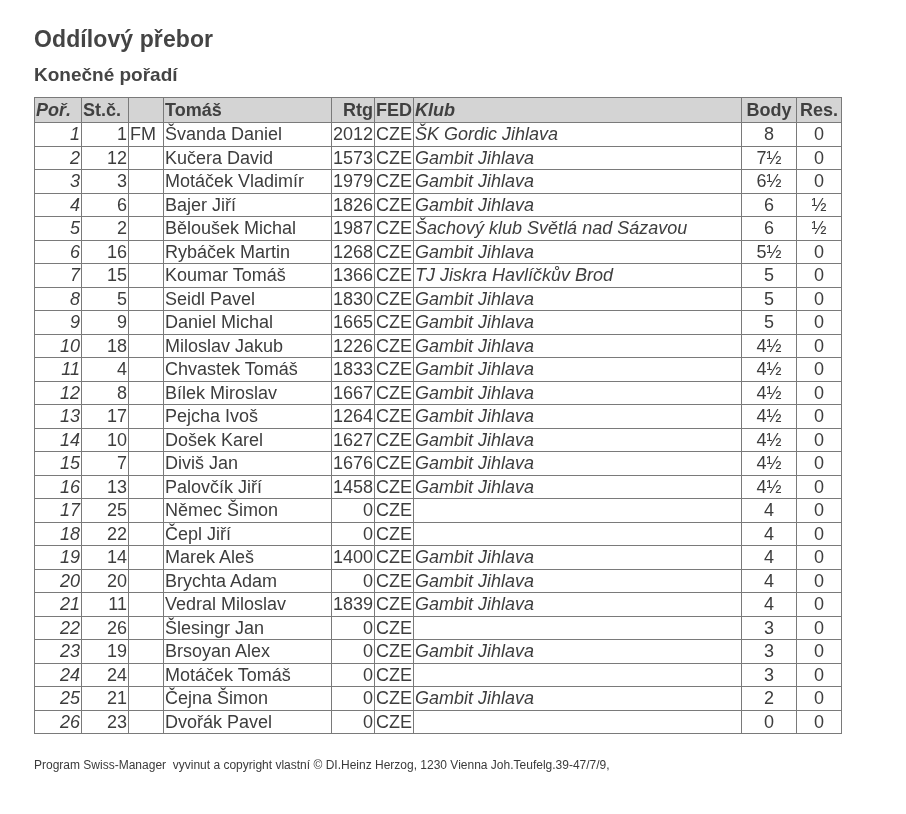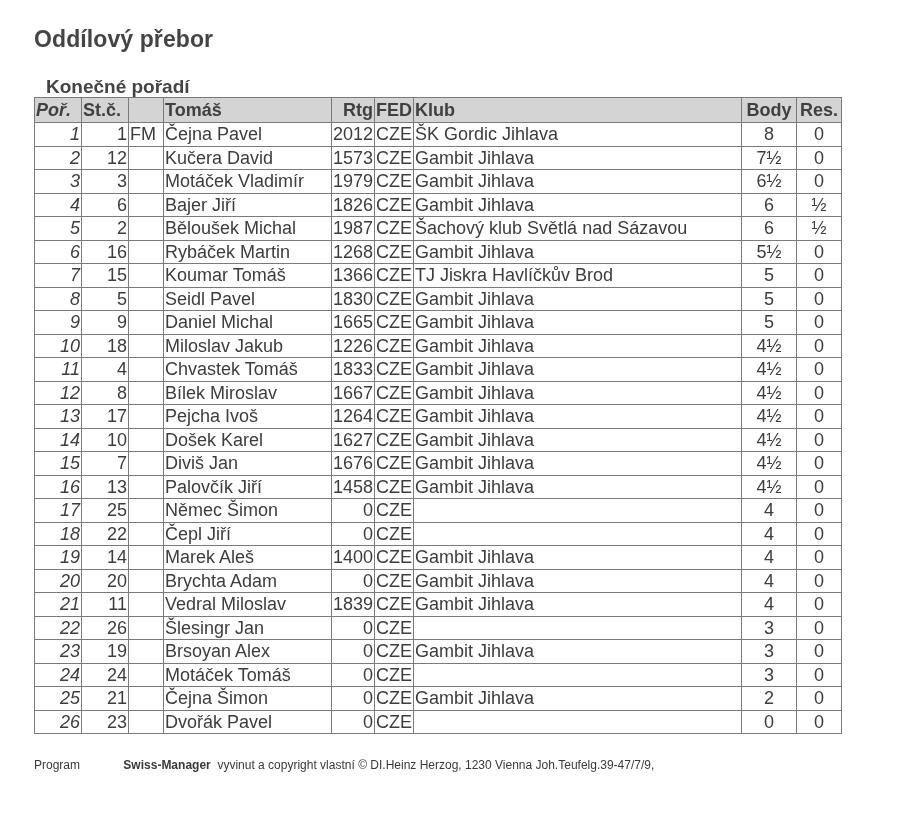--- a/index.html
+++ b/index.html
@@ -25,21 +25,21 @@
       margin: 0;
       letter-spacing: 0.1px;
     }
     .subtitle {
       position: absolute;
       left: 34px;
       top: 64px;
       font-size: 19px;
       font-weight: bold;
       color: #444;
-      margin: 12px;
+      margin: 0;
     }
     table.standings {
       position: absolute;
       left: 34px;
       top: 97px;
       border-collapse: collapse;
       font-size: 18px;
       color: #3d3d3d;
       table-layout: fixed;
     }
@@ -56,34 +56,34 @@
       font-weight: bold;
       color: #404040;
       height: 24px;
     }
     .c-por { width: 44px; text-align: right; font-style: italic; }
     .c-stc { width: 44px; text-align: right; }
     .c-tit { width: 32px; text-align: left; }
     .c-name { width: 165px; text-align: left; }
     .c-rtg { width: 40px; text-align: right; }
     .c-fed { width: 33px; text-align: left; }
-    .c-club { width: 325px; text-align: left; }
+    .c-club { width: 325px; text-align: left; font-style: italic; }
     .c-body { width: 52px; text-align: center; }
     .c-res { width: 42px; text-align: center; }
     th.c-por, th.c-stc { text-align: left; }
     th.c-rtg { text-align: right; }
     .footer {
       position: absolute;
       left: 34px;
       top: 758px;
       font-size: 12px;
       line-height: 15px;
       color: #3a3a3a;
     }
-    .footer b { font-weight: bold; margin-left: 40px; }
+    .footer b { font-weight: normal; }
   </style>
 </head>
 <body>
 
 <h1 class="title">Oddílový přebor</h1>
 <h2 class="subtitle">Konečné pořadí</h2>
 
 <table class="standings">
   <thead>
     <tr>
@@ -96,21 +96,21 @@
       <th class="c-club">Klub</th>
       <th class="c-body">Body</th>
       <th class="c-res">Res.</th>
     </tr>
   </thead>
   <tbody id="standings-body">
       <tr>
         <td class="c-por">1</td>
         <td class="c-stc">1</td>
         <td class="c-tit">FM</td>
-        <td class="c-name">Čejna Pavel</td>
+        <td class="c-name">Švanda Daniel</td>
         <td class="c-rtg">2012</td>
         <td class="c-fed">CZE</td>
         <td class="c-club">ŠK Gordic Jihlava</td>
         <td class="c-body">8</td>
         <td class="c-res">0</td>
       </tr>
       <tr>
         <td class="c-por">2</td>
         <td class="c-stc">12</td>
         <td class="c-tit"></td>

